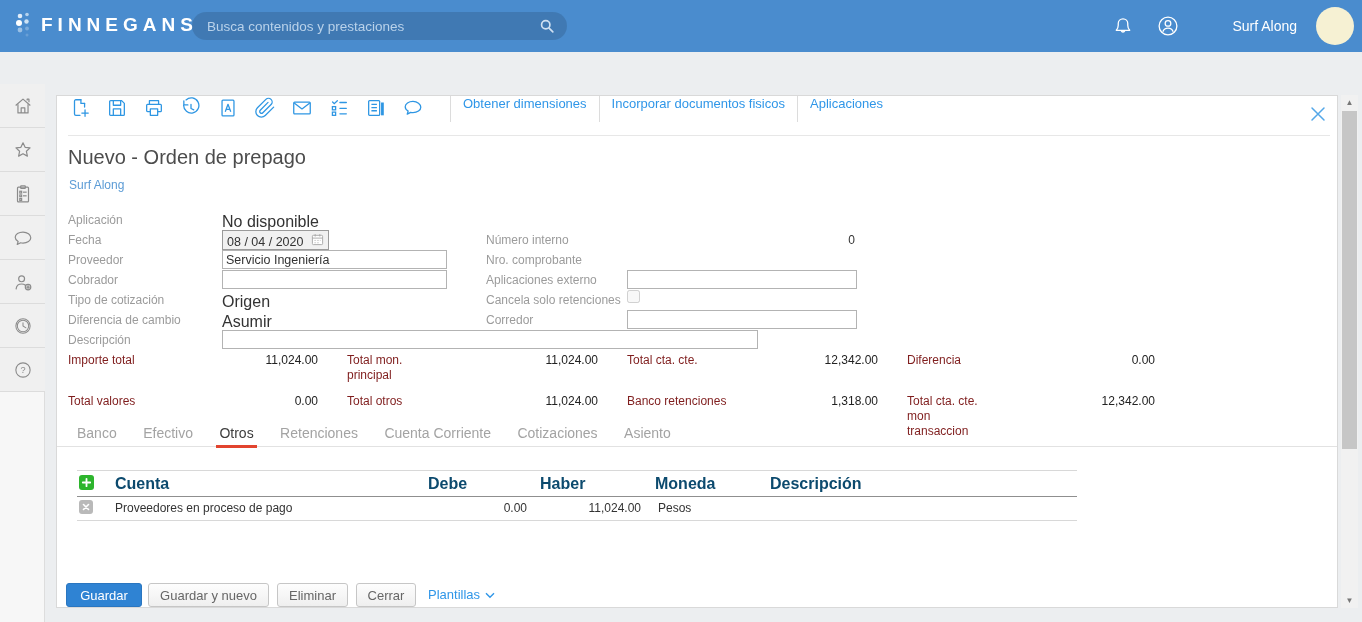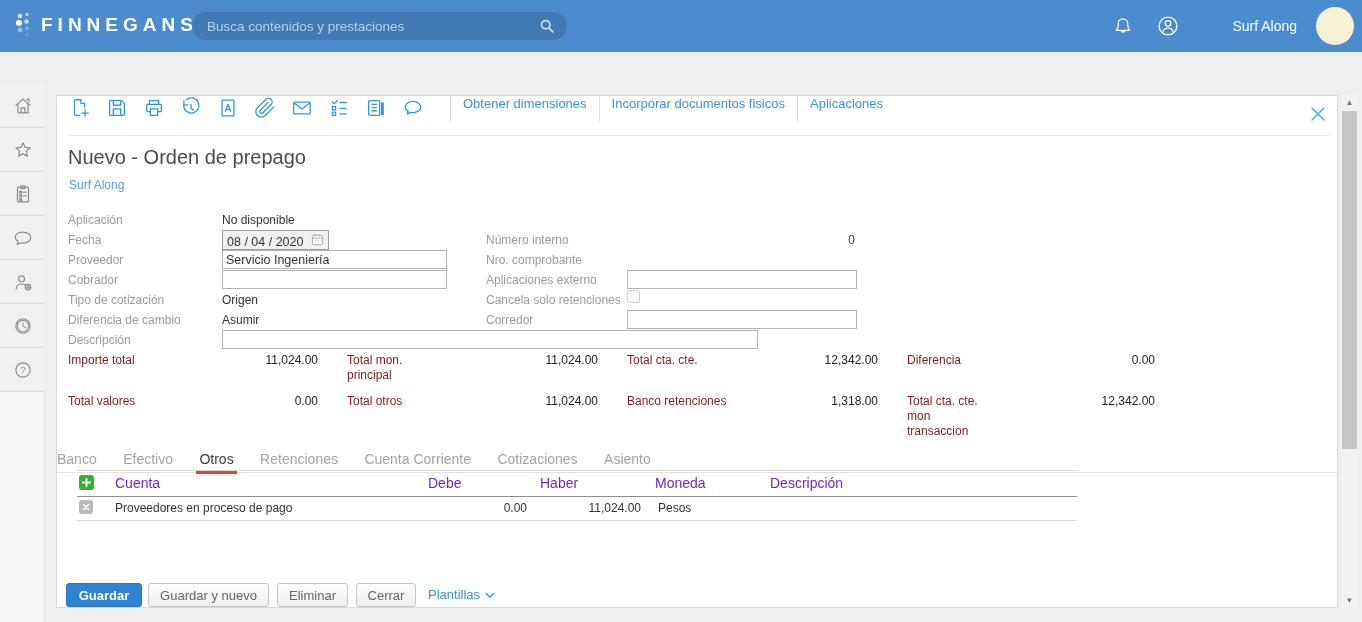--- a/index.html
+++ b/index.html
@@ -46,51 +46,51 @@
   .tb-link { color:#2f96e8; font-size:13px; cursor:pointer; white-space:nowrap; }
   .toolbar-line { position:absolute; left:11px; right:7px; top:39px; height:1px; background:#e7e7e7; }
   .close-x { position:absolute; right:10px; top:9px; width:18px; height:18px; cursor:pointer; }
 
   
   .doc-title { position:absolute; left:11px; top:50px; font-size:20px; color:#4c4c4c; }
   .doc-owner { position:absolute; left:12px; top:82px; font-size:12px; color:#5b9bd5; cursor:pointer; }
 
   
   .lbl { position:absolute; font-size:12px; color:#9b9b9b; white-space:nowrap; }
-  .stat { position:absolute; font-size:12px; color:#333; white-space:nowrap; }
+  .stat { position:absolute; font-size:16px; color:#333; white-space:nowrap; }
   .txt { position:absolute; height:19px; border:1px solid #b3b3b3; font-size:12.5px; color:#333;
     padding:0 3px; font-family:inherit; outline:none; }
   .datebox { position:absolute; left:165px; top:134px; width:107px; height:20px; border:1px solid #9a9a9a;
     background:#f1f1f1; display:flex; align-items:flex-end; font-size:12.5px; color:#333; padding:0 4px; cursor:pointer; }
   .datebox .cal { margin-left:auto; }
   .numval { position:absolute; font-size:12px; color:#333; text-align:right; }
   .chk { position:absolute; left:570px; top:194px; width:13px; height:13px; }
 
   
   .tot-lbl { position:absolute; font-size:12px; color:#7f1d1d; line-height:15px; }
   .tot-val { position:absolute; font-size:12px; color:#222; text-align:right; width:110px; }
 
   
-  .tabs-row { position:absolute; left:0; right:0; top:350px; height:27px; border-bottom:1px solid #e2e2e2; }
+  .tabs-row { position:absolute; left:0; right:0; top:324px; height:27px; border-bottom:1px solid #e2e2e2; padding-left:20px; }
   .tab { position:relative; display:inline-block; margin-right:22px; font-size:14px; color:#a3a3a3;
     line-height:27px; cursor:pointer; }
   .tab.active { color:#3c3c3c; }
   .tab.active::after { content:''; position:absolute; left:-3px; right:-3px; bottom:-1px; height:3px; background:#e2442f; }
 
   
   .tline { position:absolute; height:1px; left:20px; width:1000px; }
-  .th { position:absolute; font-size:14px; font-weight:normal; color:#6d28d9; white-space:nowrap; }
+  .th { position:absolute; font-size:16px; font-weight:bold; color:#0c4a6e; white-space:nowrap; }
   .td { position:absolute; font-size:12px; color:#333; white-space:nowrap; }
   .td.num, .cellnum { text-align:right; }
   .rowbtn { position:absolute; left:22px; cursor:pointer; }
 
   
   .btn { position:absolute; top:487px; height:24px; border-radius:3px; font-size:13px;
     font-family:inherit; cursor:pointer; }
-  .btn.primary { background:#2f83d3; border:1px solid #2a76c0; color:#fff;font-weight:bold; }
+  .btn.primary { background:#2f83d3; border:1px solid #2a76c0; color:#fff; }
   .btn.secondary { background:linear-gradient(#fdfdfd,#efefef); border:1px solid #c6c6c6; color:#666; }
   .link-btn { position:absolute; top:487px; line-height:24px; color:#2f96e8; font-size:13px; cursor:pointer;
     display:flex; align-items:center; gap:5px; }
 
   
   .vscroll { position:absolute; left:1341px; top:95px; width:17px; height:513px; background:#f1f1f1; }
   .vs-arrow { position:absolute; left:0; width:17px; height:15px; color:#777; font-size:8px;
     display:flex; align-items:center; justify-content:center; cursor:pointer; }
   .vs-thumb { position:absolute; left:1px; top:16px; width:15px; height:338px; background:#c6c6c6; cursor:pointer; }
 </style>

